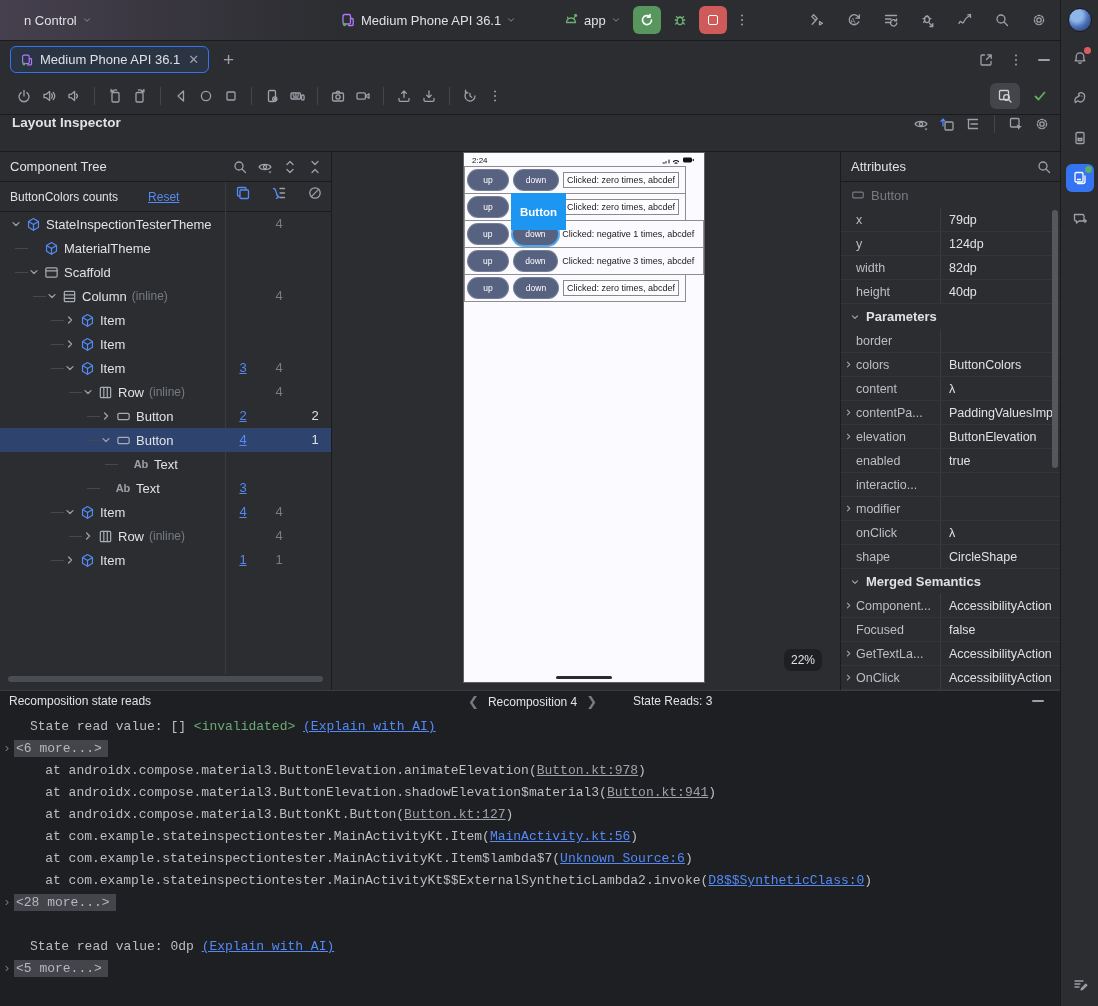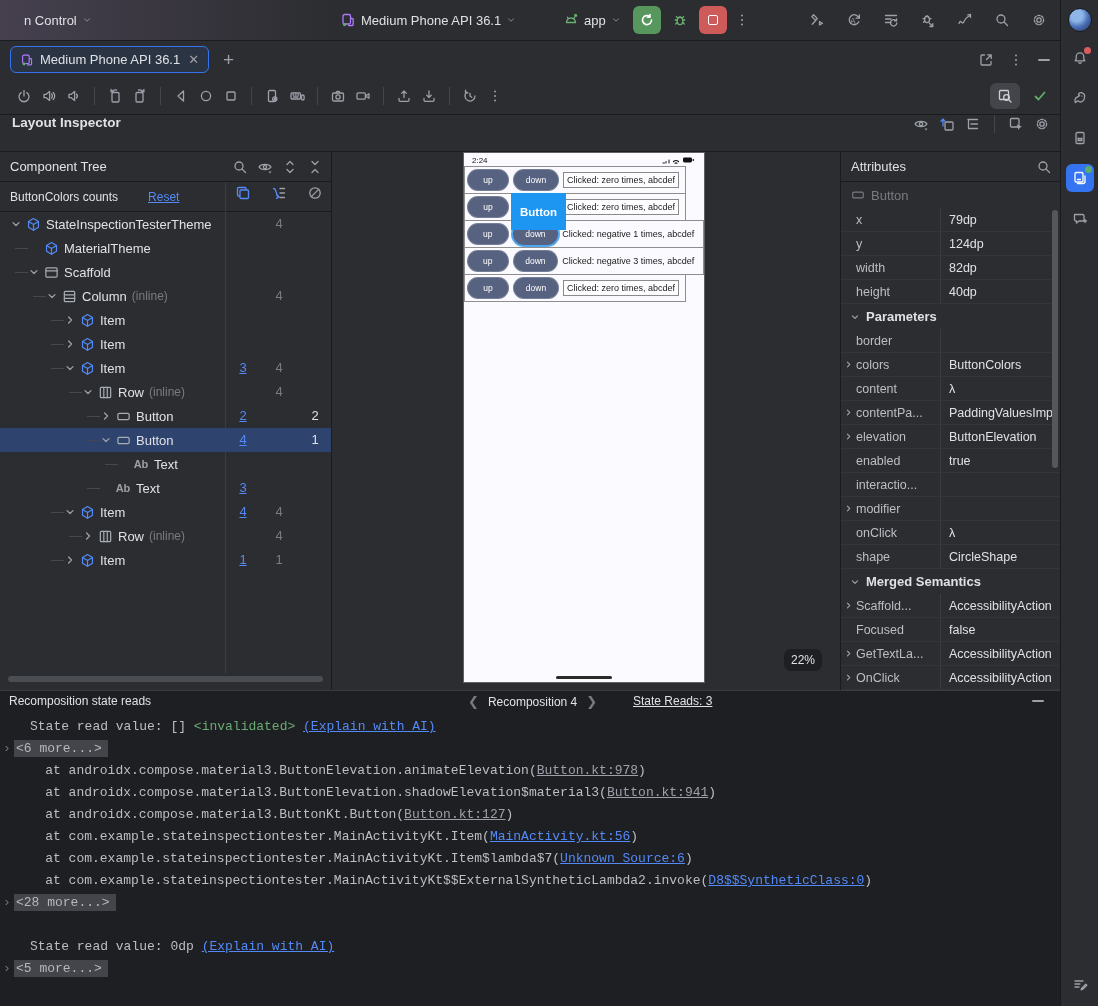--- a/index.html
+++ b/index.html
@@ -110,21 +110,21 @@
   .asec { height:25px; display:flex; align-items:center; gap:5px; padding-left:8px; font-size:13px; font-weight:bold; }
   .asec svg { width:12px; height:12px; stroke-width:1.6; }
   .vscroll { position:absolute; right:2px; top:58px; height:258px; width:6px; border-radius:3px; background:#55575C; }
 
   
   .bottom-panel { height:288px; flex:none; background:#1E1F22; border-top:1px solid #393B40; display:flex; flex-direction:column; }
   .bp-header { height:22px; flex:none; position:relative; font-size:12px; color:#DFE1E5; }
   .bp-title { position:absolute; left:9px; top:3px; }
   .bp-nav { position:absolute; left:468px; top:3px; display:flex; gap:9px; align-items:center; }
   .bp-nav .arr { color:#787C82; font-size:13px; }
-  .bp-reads { position:absolute; left:633px; top:3px;text-decoration:underline; }
+  .bp-reads { position:absolute; left:633px; top:3px; }
   .bp-min { position:absolute; right:16px; top:9px; width:12px; height:2px; background:#9DA0A8; border-radius:1px; }
   .bp-body { flex:1; font-family:"Liberation Mono","DejaVu Sans Mono",monospace; font-size:13px; color:#BCBEC4; padding-top:3px; overflow:hidden; }
   .bline { height:22px; line-height:22px; white-space:pre; position:relative; }
   .bline.value { padding-left:30px; }
   .bline.frame { padding-left:14px; }
   .green { color:#6AAB73; }
   .blink { color:#548AF7; text-decoration:underline; }
   .glink { color:#9DA0A8; text-decoration:underline; }
   .farrow { position:absolute; left:3px; color:#6F737A; }
   .foldbox { margin-left:14px; background:#43454A; color:#B4B8BF; padding:1px 6px 1px 2px; }
@@ -831,21 +831,21 @@
                 <path d="M4.6 6.4 8 9.8l3.4-3.4"></path>
               </svg>
               <span>Merged Semantics</span>
             </div>
             <div class="arow">
               <span class="agut">
                 <svg class="" viewBox="0 0 16 16">
                   <path d="M6.4 4.6 9.8 8l-3.4 3.4"></path>
                 </svg>
               </span>
-              <span class="aname">Scaffold...</span>
+              <span class="aname">Component...</span>
               <span class="aval">AccessibilityAction</span>
             </div>
             <div class="arow">
               <span class="agut"></span>
               <span class="aname">Focused</span>
               <span class="aval">false</span>
             </div>
             <div class="arow">
               <span class="agut">
                 <svg class="" viewBox="0 0 16 16">

